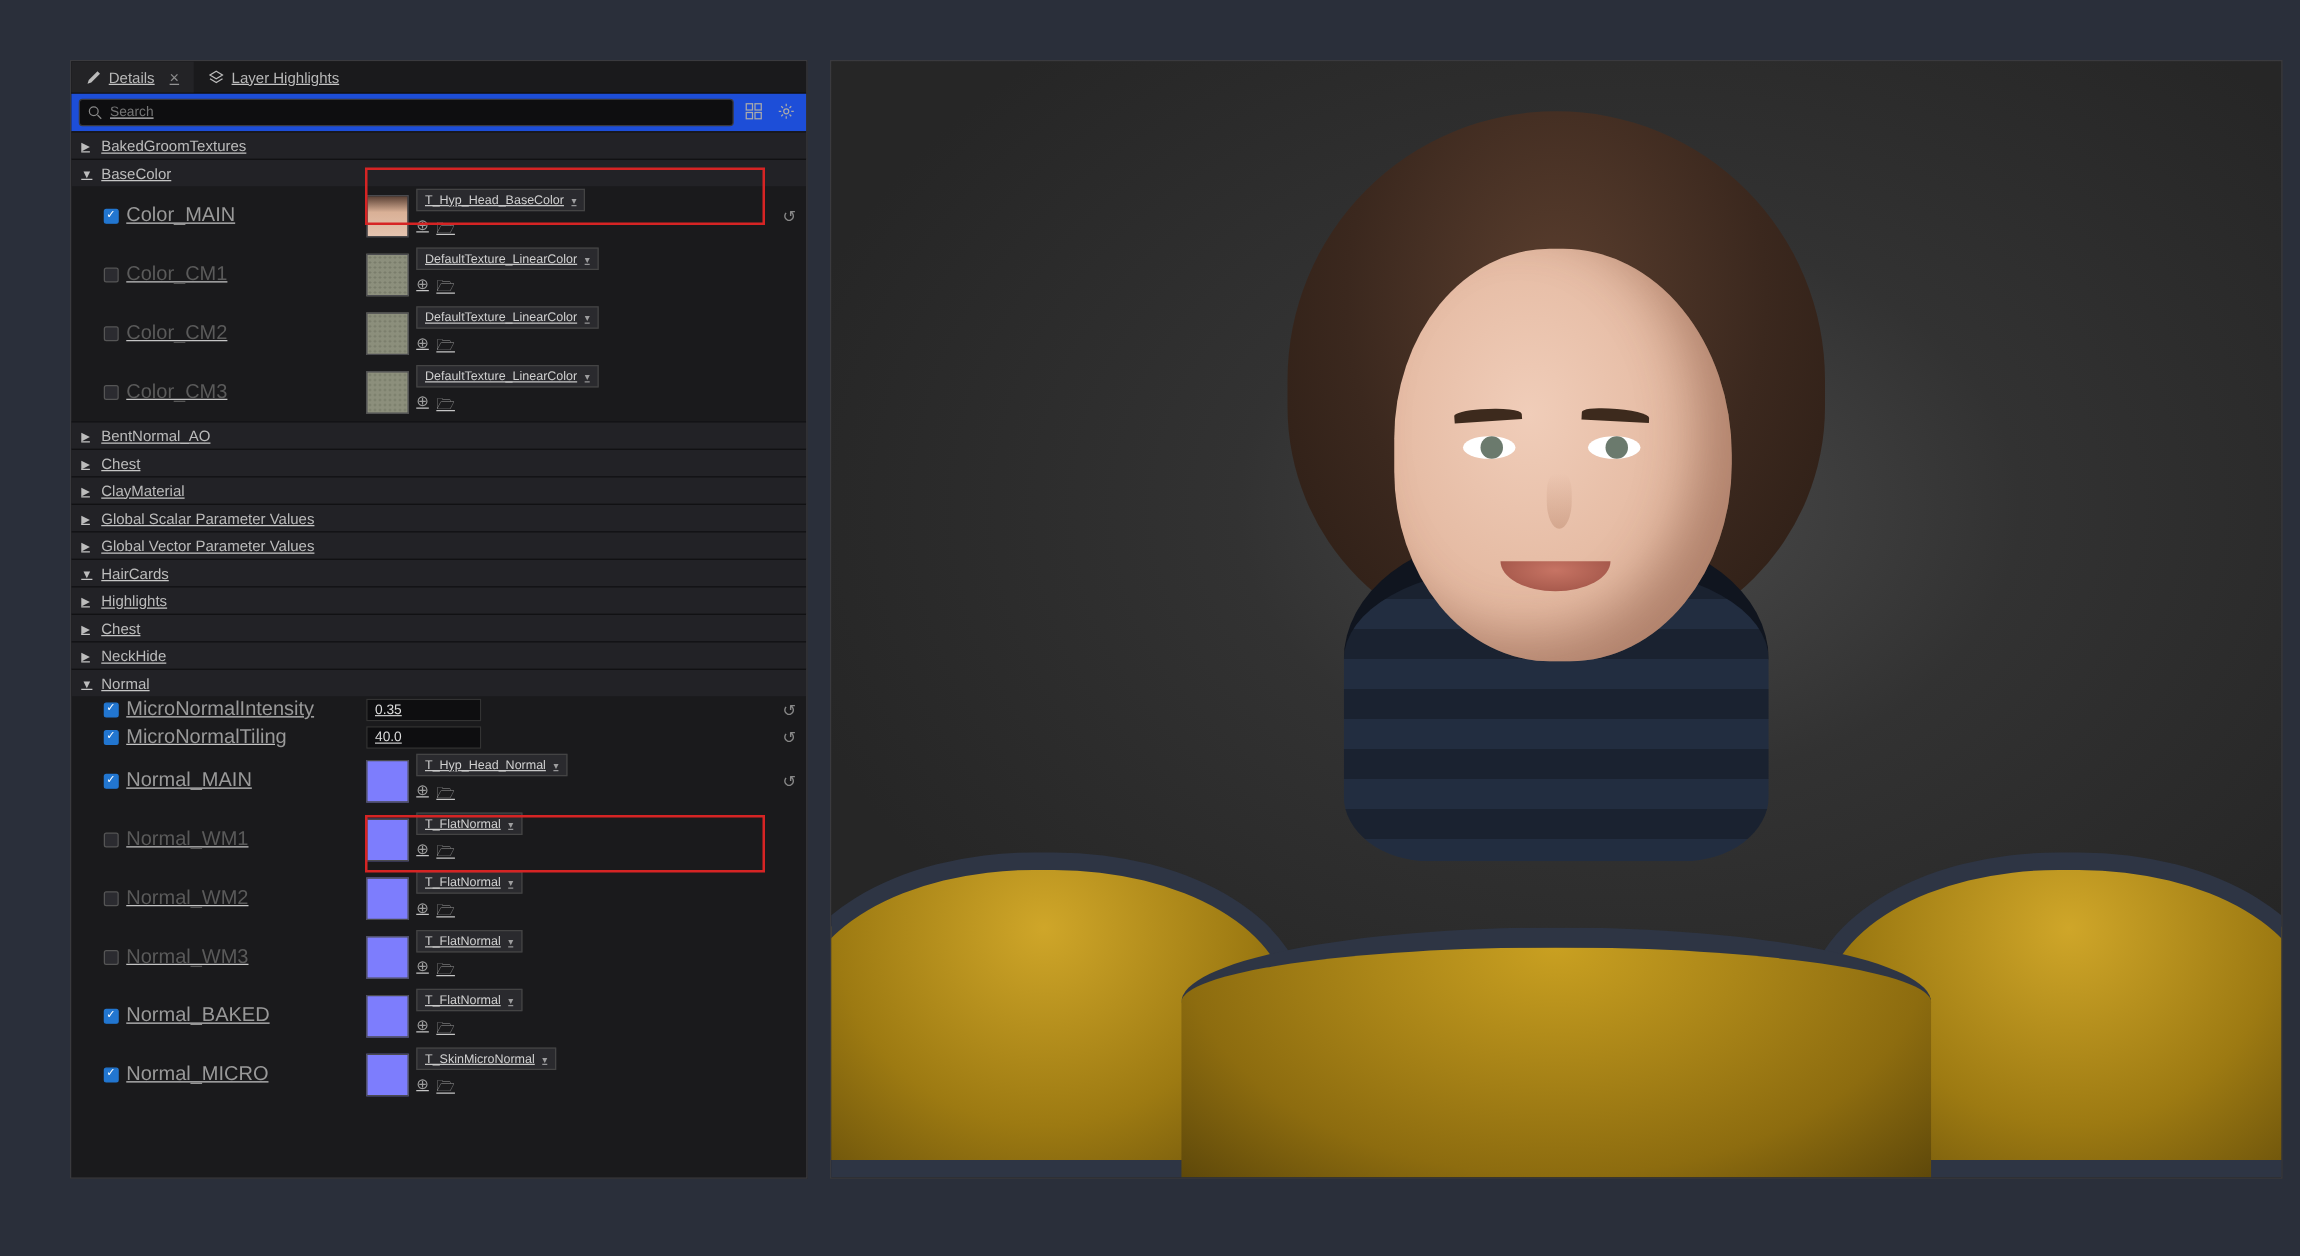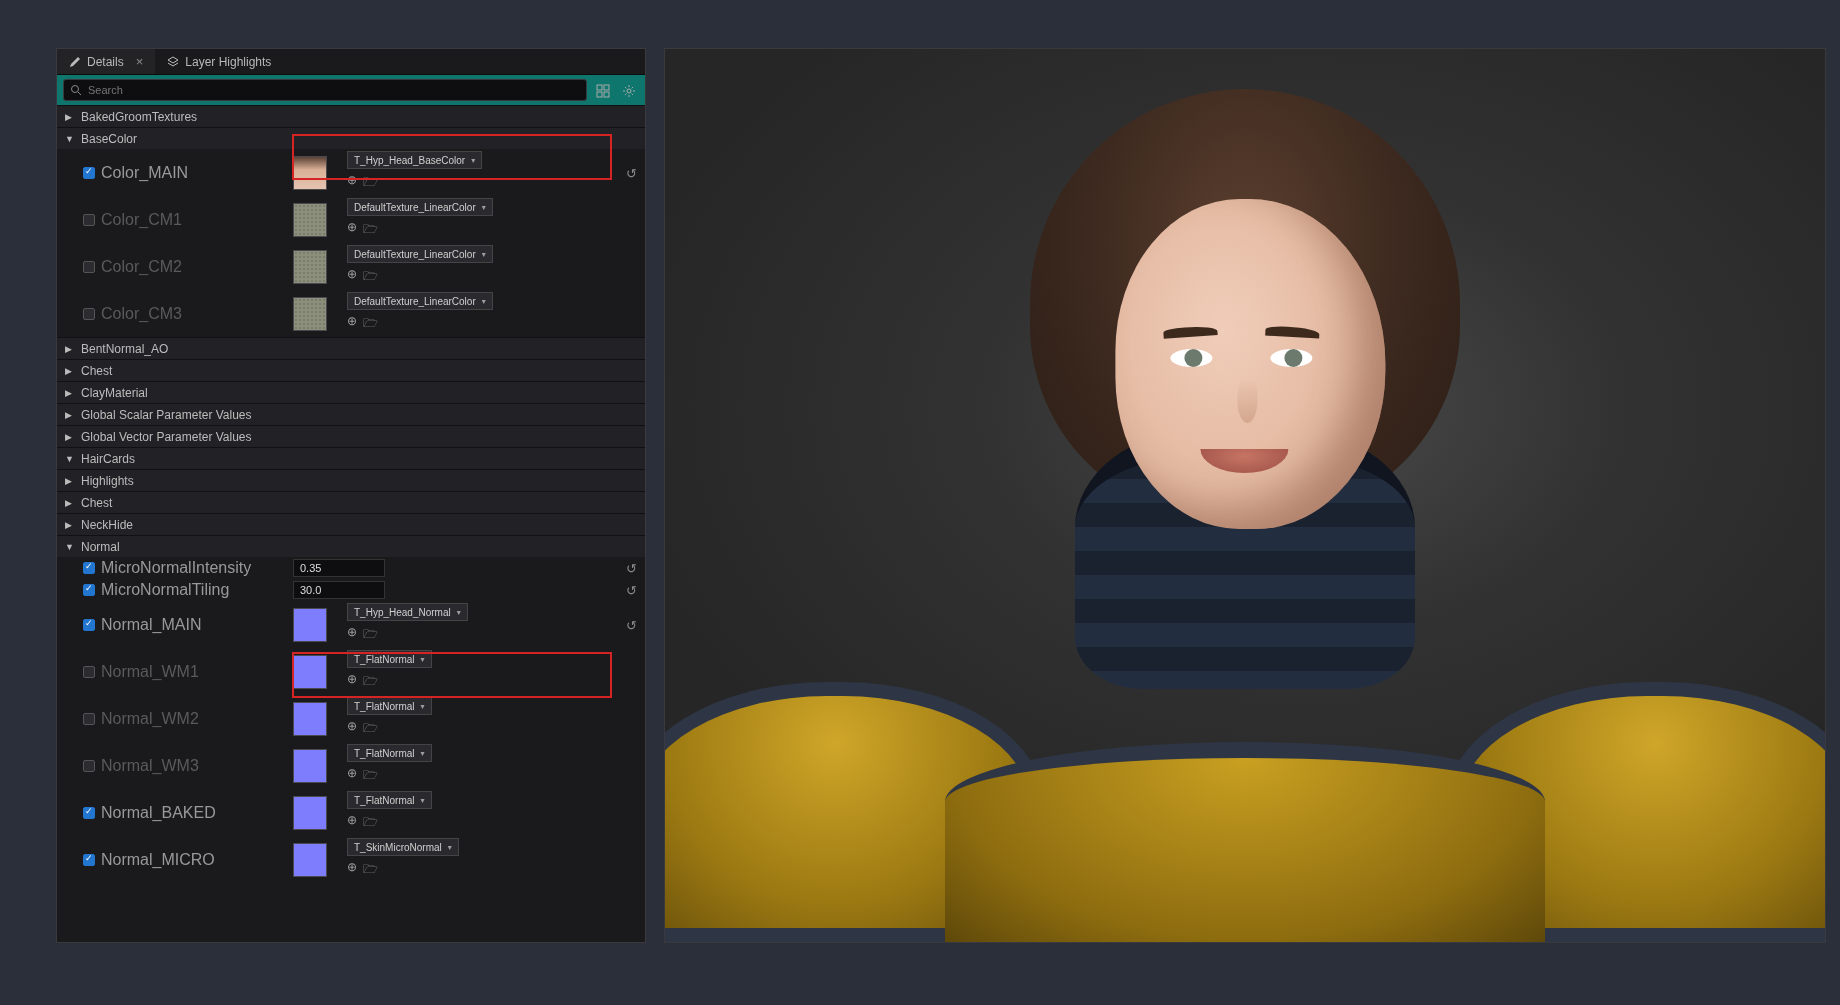--- a/index.html
+++ b/index.html
@@ -20,20 +20,21 @@
     gap: 18px;
   }
   
   .panel {
     width: 590px;
     background: #1a1a1c;
     border: 1px solid #3a3a3e;
     display: flex;
     flex-direction: column;
     overflow: hidden;
+    text-decoration: underline;
   }
   .tabs {
     display: flex;
     align-items: center;
     height: 26px;
     background: #1a1a1c;
     border-bottom: 1px solid #0d0d0d;
   }
   .tab {
     display: flex;
@@ -43,24 +44,24 @@
     height: 100%;
     color: #b8b8b8;
     font-size: 12px;
     cursor: pointer;
   }
   .tab.active { background: #232326; }
   .tab .close { font-size: 13px; margin-left: 6px; opacity: .7; }
   .tab-icon { width: 12px; height: 12px; display: inline-flex; align-items:center; justify-content:center; }
   .filterbar {
     display: flex;
-    align-items: flex-end;
+    align-items: flex-start;
     gap: 6px;
     padding: 4px 6px;
-    background: #0f766e;
+    background: #1d4ed8;
   }
   .search {
     flex: 1;
     display: flex;
     align-items: center;
     background: #0e0e10;
     border: 1px solid #3a3a3e;
     border-radius: 3px;
     height: 22px;
     padding: 0 6px;
@@ -132,21 +133,21 @@
     color: #fff;
     font-size: 9px;
     position: absolute;
     top: -2px; left: 1px;
   }
   .prop-label { font-size: 16px; }
   .prop-right {
     flex: 1;
     display: flex;
     align-items: center;
-    gap: 20px;
+    gap: 6px;
     position: relative;
   }
   .numfield {
     background: #0e0e10;
     border: 1px solid #333;
     color: #ddd;
     width: 92px;
     height: 18px;
     padding: 0 6px;
     font-size: 11px;
@@ -460,21 +461,21 @@
       <div class="numfield">0.35</div>
     </div>
     <span class="reset">↺</span>
   </div>
           <div class="row">
     <div class="prop-left">
       <span class="check on"></span>
       <span class="prop-label">MicroNormalTiling</span>
     </div>
     <div class="prop-right">
-      <div class="numfield">30.0</div>
+      <div class="numfield">40.0</div>
     </div>
     <span class="reset">↺</span>
   </div>
           <div class="row tex-row ">
     <div class="prop-left">
       <span class="check on"></span>
       <span class="prop-label">Normal_MAIN</span>
     </div>
     <div class="prop-right">
       <div class="swatch normal"></div>

